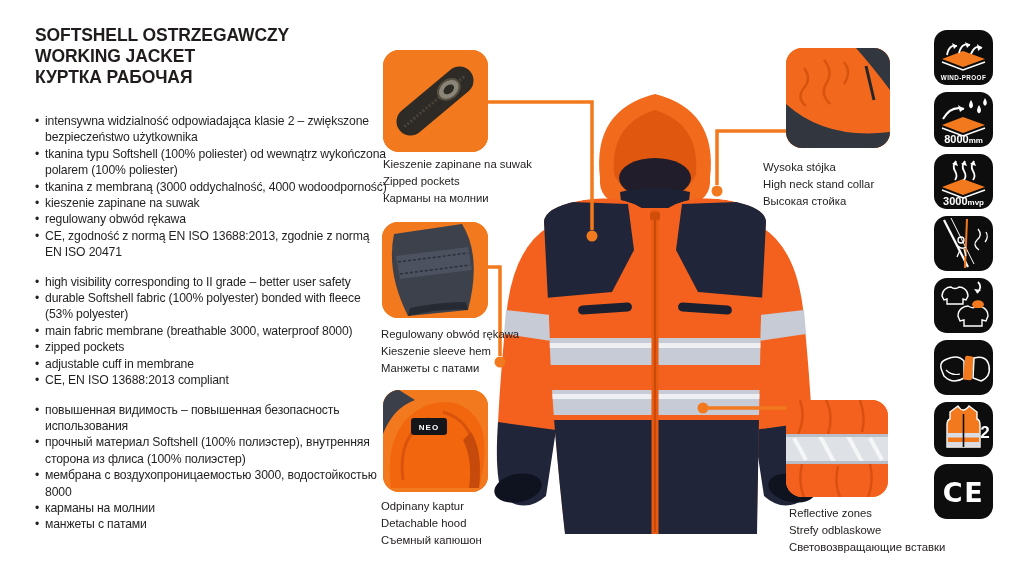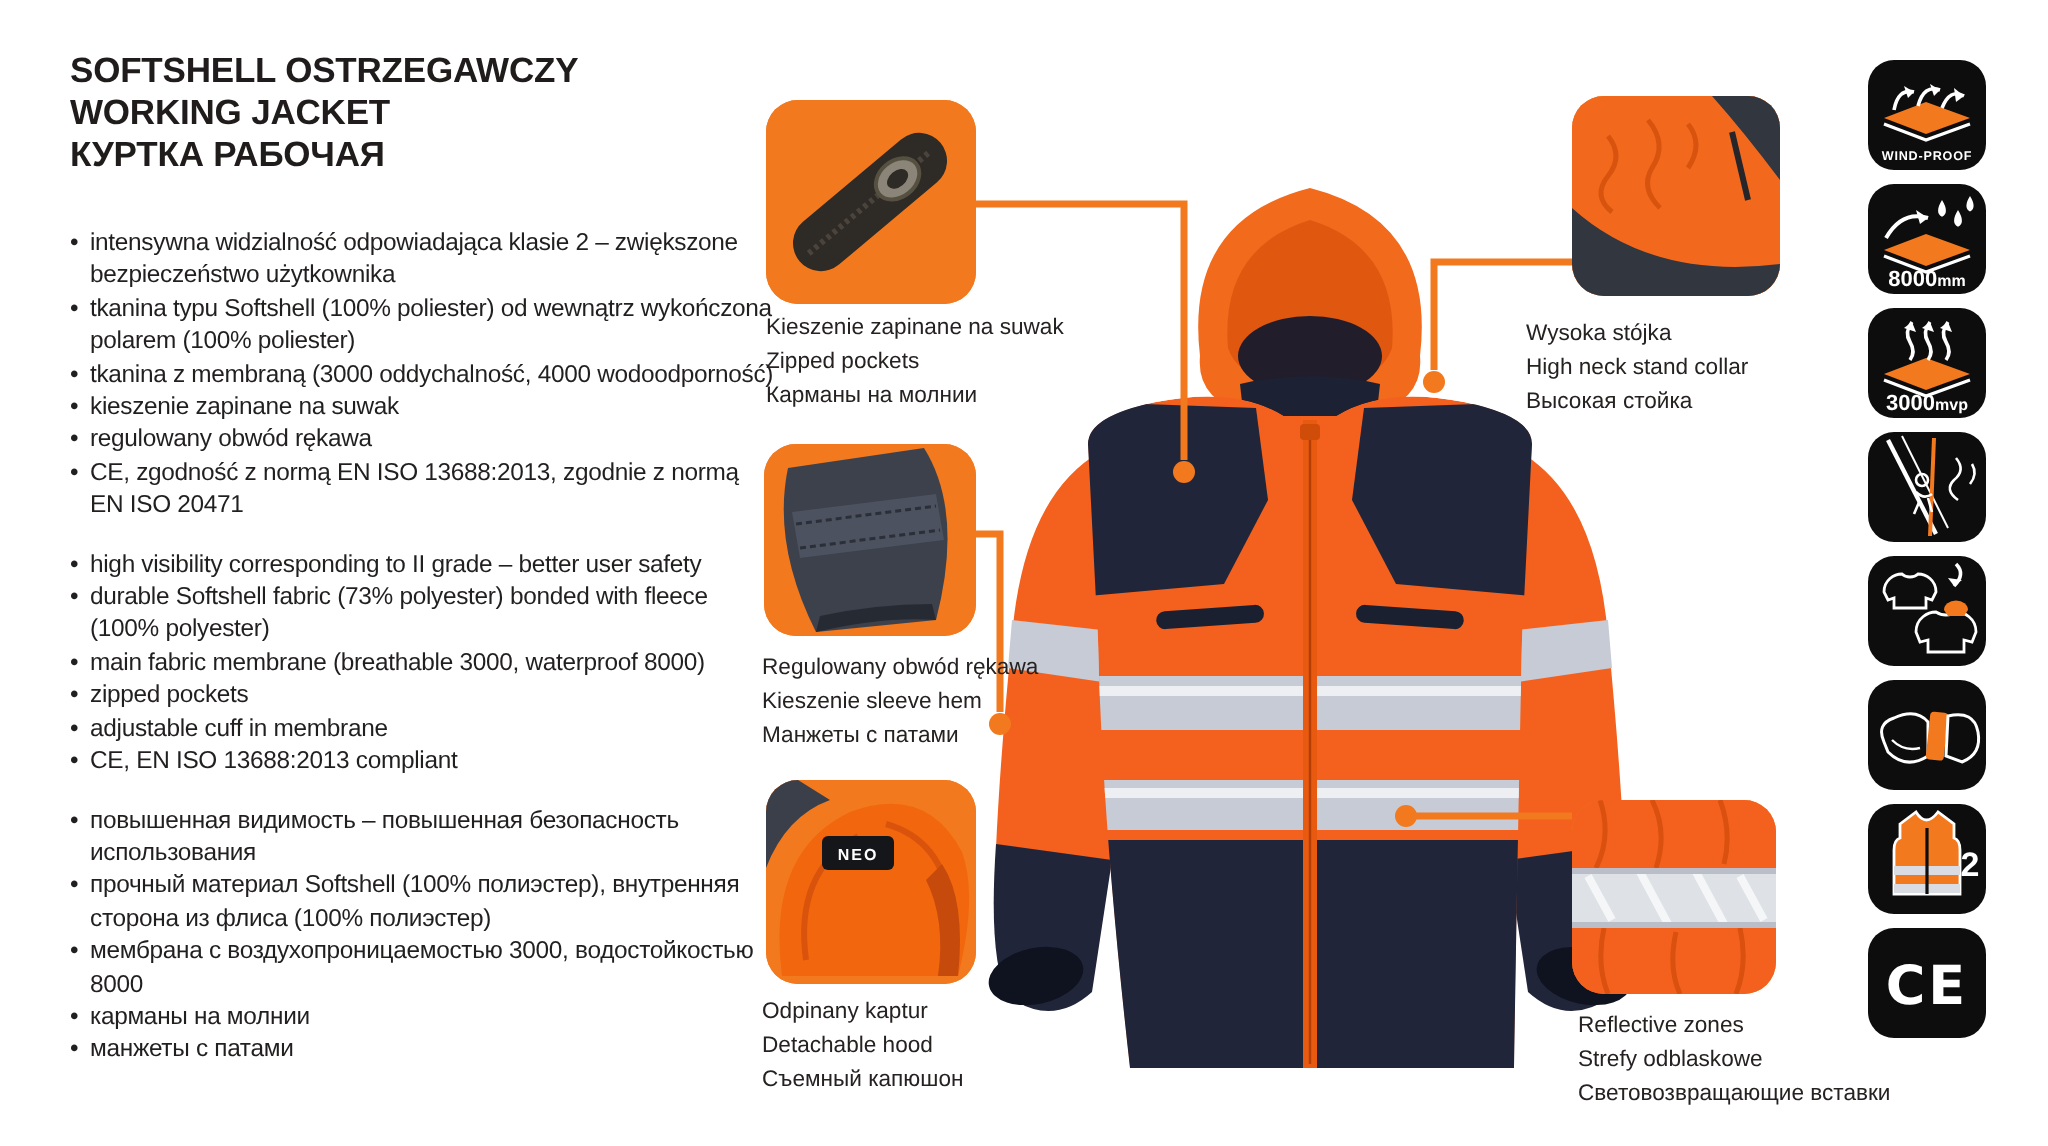--- a/index.html
+++ b/index.html
@@ -39,21 +39,21 @@
     <div class="fgroup">
       <div class="fi">intensywna widzialność odpowiadająca klasie 2 – zwiększone bezpieczeństwo użytkownika</div>
       <div class="fi">tkanina typu Softshell (100% poliester) od wewnątrz wykończona polarem (100% poliester)</div>
       <div class="fi">tkanina z membraną (3000 oddychalność, 4000 wodoodporność)</div>
       <div class="fi">kieszenie zapinane na suwak</div>
       <div class="fi">regulowany obwód rękawa</div>
       <div class="fi">CE, zgodność z normą EN ISO 13688:2013, zgodnie z normą EN ISO 20471</div>
     </div>
     <div class="fgroup">
       <div class="fi">high visibility corresponding to II grade – better user safety</div>
-      <div class="fi">durable Softshell fabric (73% polyester) bonded with fleece (100% polyester)</div>
+      <div class="fi">durable Softshell fabric (100% polyester) bonded with fleece (53% polyester)</div>
       <div class="fi">main fabric membrane (breathable 3000, waterproof 8000)</div>
       <div class="fi">zipped pockets</div>
       <div class="fi">adjustable cuff in membrane</div>
       <div class="fi">CE, EN ISO 13688:2013 compliant</div>
     </div>
     <div class="fgroup">
       <div class="fi">повышенная видимость – повышенная безопасность использования</div>
       <div class="fi">прочный материал Softshell (100% полиэстер), внутренняя сторона из флиса (100% полиэстер)</div>
       <div class="fi">мембрана с воздухопроницаемостью 3000, водостойкостью 8000</div>
       <div class="fi">карманы на молнии</div>

